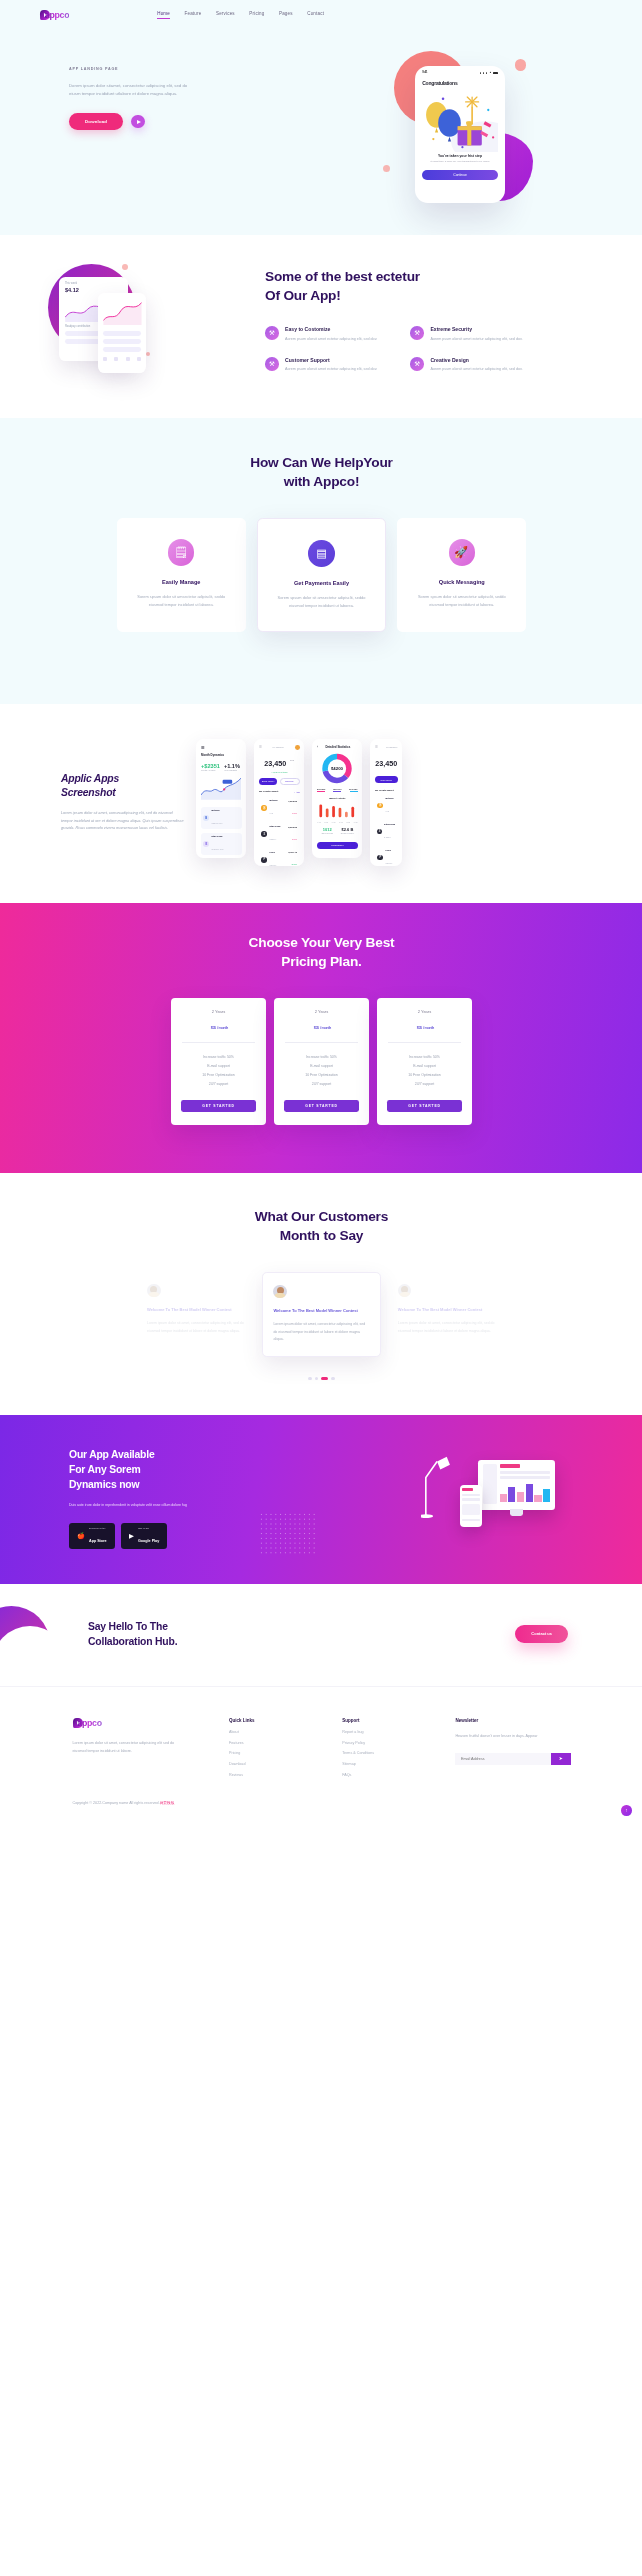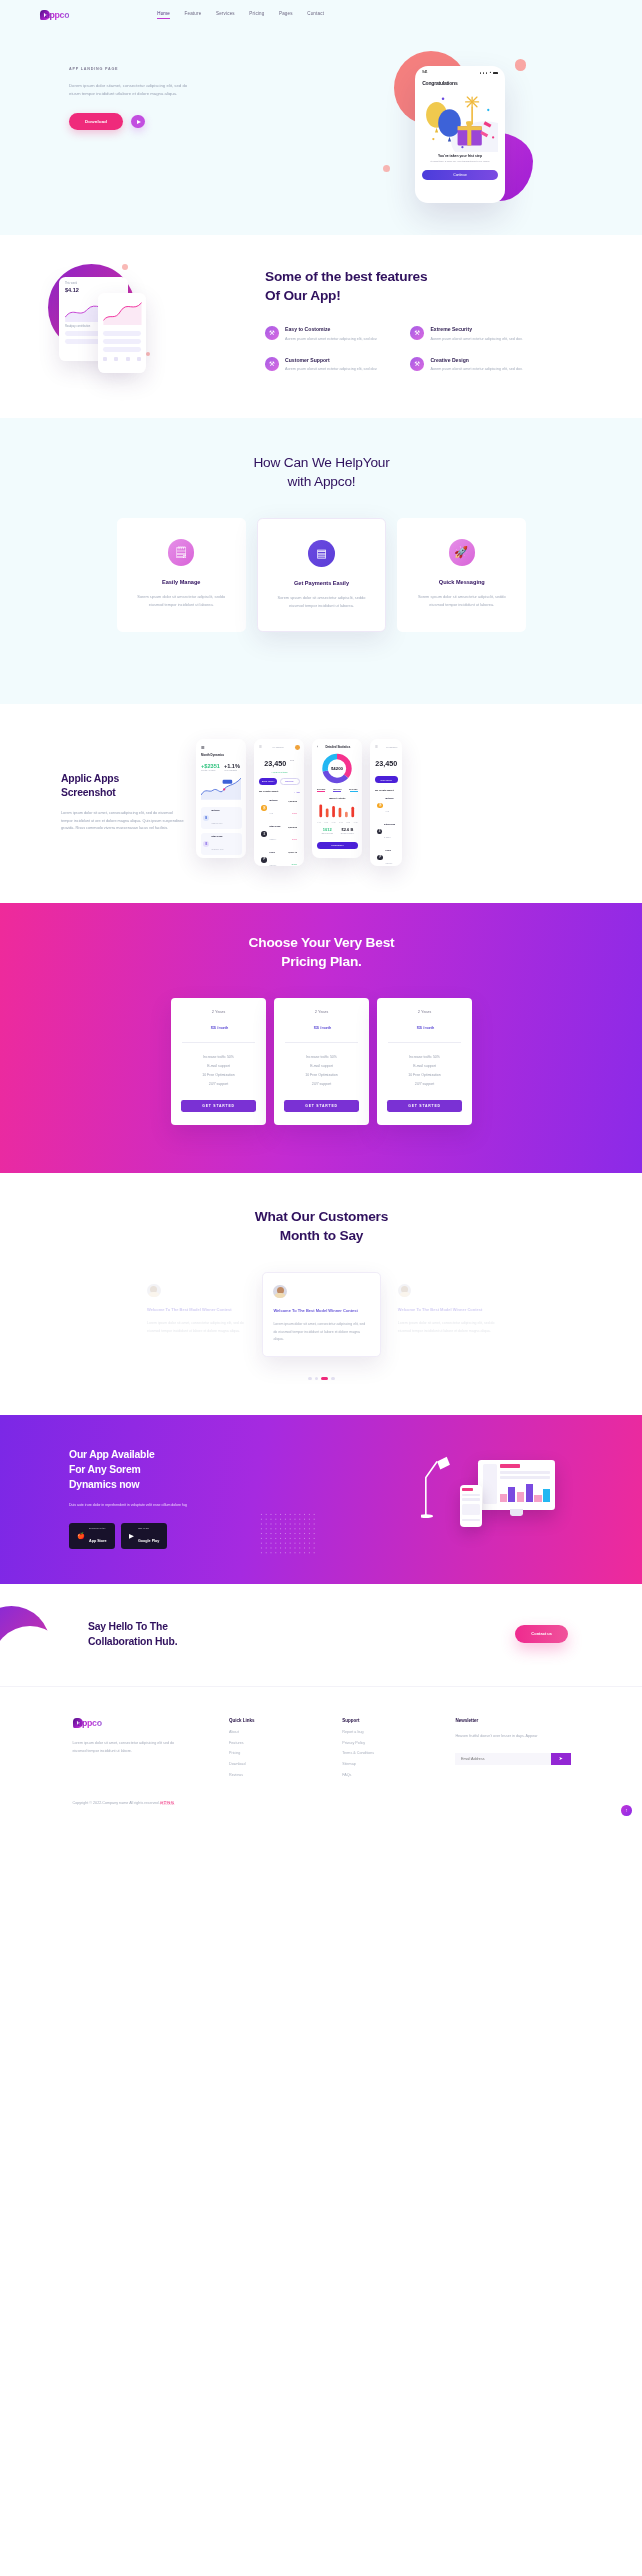--- a/index.html
+++ b/index.html
@@ -102,42 +102,42 @@
   .feat-ic{
     width:13.7px;height:13.7px;border-radius:50%;flex:0 0 13.7px;
     background:linear-gradient(135deg,#a75de6,#d86ae0);
     display:flex;align-items:center;justify-content:center;color:#fff;font-size:6.4px;
   }
   .feat-h{font-size:5.1px;font-weight:600;color:#2b1a4e;}
   .feat-p{font-size:3.7px;line-height:1.9;color:#a3abbb;margin-top:3.2px;}
 
   
   .help{background:#f2fbfd;padding:35px 0 72px;}
-  .help-title{font-size:13.7px;line-height:1.4;font-weight:400;color:#30115e;text-align:center;letter-spacing:-0.2px;}
+  .help-title{font-size:13.7px;line-height:1.4;font-weight:700;color:#30115e;text-align:center;letter-spacing:-0.2px;}
   .help-cards{display:flex;gap:11.3px;justify-content:center;margin-top:27px;}
   .help-card{
     width:129px;background:#fff;border-radius:5.6px;padding:17.7px 13px 21px;text-align:center;position:relative;
   }
   .help-card.mid{box-shadow:0 8px 26px rgba(60,30,90,.10);border:0.8px solid #eee8f7;}
   .help-dots{
     position:absolute;right:17.7px;top:11.3px;width:34px;height:34px;
     background-image:radial-gradient(#cfd4f0 0.6px, transparent 0.6px);
     background-size:4px 4px;opacity:.85;
   }
   .help-ic{
     width:26.5px;height:26.5px;border-radius:50%;margin:3.2px auto 0;position:relative;z-index:2;
     display:flex;align-items:center;justify-content:center;color:#fff;font-size:11.3px;
   }
   .help-h{font-size:5.6px;font-weight:700;color:#30115e;margin-top:13.7px;}
   .help-p{font-size:3.9px;line-height:2;color:#a3abbb;margin-top:8px;}
 
   
   .shots{padding:35px 0 37px;background:#fff;}
   .shots-inner{width:579px;margin:0 auto;display:flex;align-items:center;}
-  .shots-copy{width:153px;padding-left:29px;}
+  .shots-copy{width:153px;padding-left:29px;font-style:italic;}
   .shots-h{font-size:10.4px;line-height:1.35;font-weight:700;color:#30115e;letter-spacing:-0.2px;}
   .shots-p{font-size:3.8px;line-height:2;color:#9aa3b5;margin-top:9.6px;}
   .shots-rail{display:flex;gap:8px;margin-left:11.3px;}
   .shot{
     width:50px;height:119px;background:#fff;border-radius:7.2px;
     box-shadow:0 8px 21px rgba(60,30,90,.12);padding:5.6px 4.8px;flex:0 0 50px;overflow:hidden;
   }
   .shot.tall{height:127px;}
   .sh-top{display:flex;justify-content:space-between;align-items:center;}
   .sh-ttl{font-size:2.9px;font-weight:700;color:#1d1d2b;}
@@ -367,21 +367,21 @@
             <span></span>
             <span></span>
             <span></span>
             <span></span>
           </div>
         </div>
       </div>
 
       <div class="feat-text">
         <h2 class="feat-title">
-          <span>Some of the best features</span><br>
+          <span>Some of the best ectetur</span><br>
           <span>Of Our App!</span>
         </h2>
         <div class="feat-grid">
           <div class="feat-item">
             <div class="feat-ic">⚒</div>
             <div>
               <div class="feat-h">Easy to Costomize</div>
               <div class="feat-p">Aorem psum olorsit amet ectetur adipiscing elit, sed dov.</div>
             </div>
           </div>

